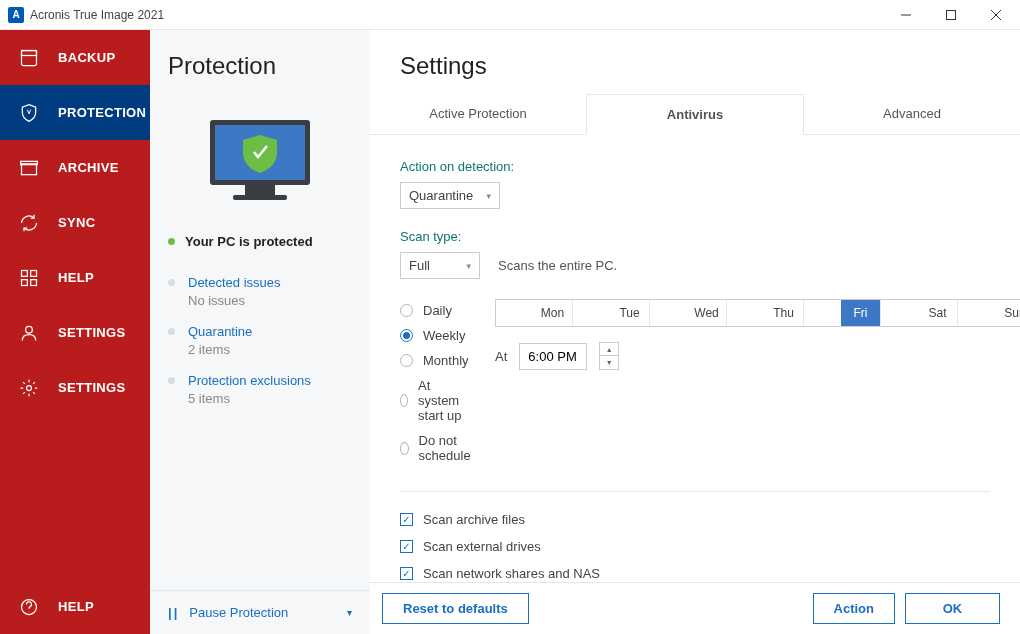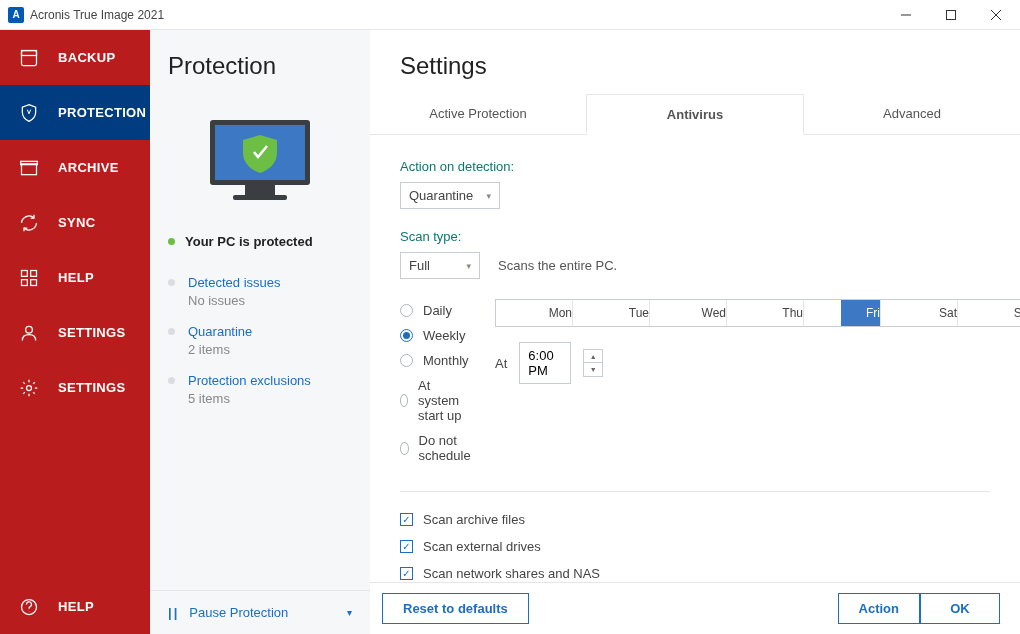--- a/index.html
+++ b/index.html
@@ -43,37 +43,37 @@
 
     .schedule-row { display: flex; gap: 20px; }
     .radios { display: flex; flex-direction: column; gap: 10px; padding-top: 4px; }
     .radio-opt { display: flex; align-items: center; gap: 10px; font-size: 13px; color: #444; cursor: pointer; }
     .radio-dot { width: 13px; height: 13px; border: 1px solid #aeb4bb; border-radius: 50%; display: flex; align-items: center; justify-content: center; }
     .radio-dot.checked { border-color: #1B6EC2; }
     .radio-dot.checked::after { content: ""; width: 7px; height: 7px; background: #1B6EC2; border-radius: 50%; }
 
     .days-time { margin-left: auto; margin-right: 10px; }
     .days { display: flex; border: 1px solid #c8cdd2; margin-bottom: 15px; }
-    .day { width: 40px; text-align: right; padding: 6px 0; font-size: 12px; color: #444; border-right: 1px solid #e4e7ea; cursor: pointer; margin-left: 37px; }
+    .day { width: 40px; text-align: center; padding: 6px 0; font-size: 12px; color: #444; border-right: 1px solid #e4e7ea; cursor: pointer; margin-left: 37px; }
     .day:last-child { border-right: none; }
     .day.sel { background: #3C78C3; color: #fff; }
     .time-row { display: flex; align-items: center; gap: 12px; }
     .time-row .lbl { font-size: 13px; color: #444; }
-    .time-box { border: 1px solid #c8cdd2; padding: 5px 8px; font-size: 13px; width: 52px; }
+    .time-box { border: 1px solid #c8cdd2; padding: 5px 8px; font-size: 13px; width: 68px; }
     .spinner { display: flex; flex-direction: column; border: 1px solid #c8cdd2; }
     .spinner div { width: 18px; height: 13px; display: flex; align-items: center; justify-content: center; font-size: 7px; color: #666; cursor: pointer; }
     .spinner div:first-child { border-bottom: 1px solid #c8cdd2; }
 
     .divider { height: 1px; background: #e6e6e6; margin: 28px 0 20px; }
     .check-opt { display: flex; align-items: center; gap: 10px; font-size: 13px; color: #444; margin-bottom: 12px; cursor: pointer; }
     .checkbox { width: 13px; height: 13px; border: 1px solid #1B6EC2; display: flex; align-items: center; justify-content: center; color: #1B6EC2; font-size: 10px; }
 
-    .footer { height: 52px; border-top: 1px solid #e6e6e6; display: flex; align-items: center; padding: 0 20px 0 12px; background: #fff; }
+    .footer { height: 52px; border-top: 1px solid #e6e6e6; display: flex; align-items: center; padding: 0 20px 0 12px; gap: 10px; background: #fff; }
     .btn { border: 1px solid #1B6EC2; color: #1B6EC2; background: #fff; padding: 7px 20px; font-size: 13px; cursor: pointer; font-weight: 600; }
-    .btn.ok { width: 80px; text-align: center; }
+    .btn.ok { width: 95px; text-align: center; }
     .footer .spacer { flex: 1; }
   </style>
 </head>
 <body>
 
 <div class="titlebar">
   <div class="titlebar-icon">A</div>
   <div class="titlebar-title">Acronis True Image 2021</div>
   <div class="titlebar-btns">
     <div class="tb-btn">

